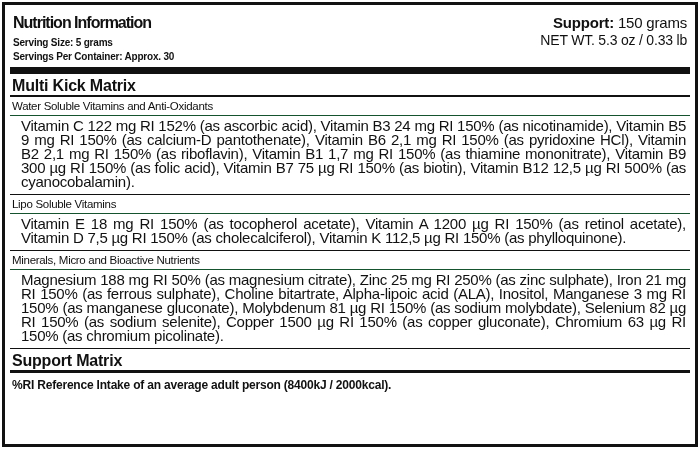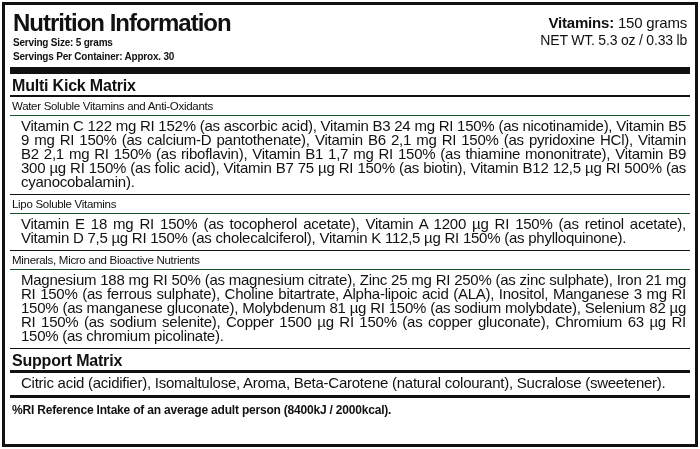--- a/index.html
+++ b/index.html
@@ -25,21 +25,21 @@
 
   
   .header {
     display: flex;
     justify-content: space-between;
     align-items: flex-start;
     padding: 5px 3px 2px 3px;
   }
   .title {
     margin: 0;
-    font-size: 24px;
+    font-size: 16px;
     font-weight: bold;
     letter-spacing: -1px;
     line-height: 26px;
   }
   .serving-line {
     font-size: 10px;
     font-weight: bold;
     line-height: 14px;
     letter-spacing: -0.2px;
   }
@@ -97,21 +97,21 @@
 <div class="label">
 
   <div class="header">
     <div class="header-left">
       <h1 class="title">Nutrition Information</h1>
       <div class="serving-line">Serving Size: 5 grams</div>
       <div class="serving-line">Servings Per Container: Approx. 30</div>
     </div>
     <div class="header-right">
       <div class="content-line">
-        <span class="b">Vitamins:</span>
+        <span class="b">Support:</span>
         <span>150 grams</span>
       </div>
       <div class="netwt">NET WT. 5.3 oz / 0.33 lb</div>
     </div>
   </div>
 
   <div class="thick-bar"></div>
 
   <div class="section-heading">Multi Kick Matrix</div>
 
@@ -119,17 +119,16 @@
   <div class="group-text">Vitamin C 122 mg RI 152% (as ascorbic acid), Vitamin B3 24 mg RI 150% (as nicotinamide), Vitamin B5 9 mg RI 150% (as calcium-D pantothenate), Vitamin B6 2,1 mg RI 150% (as pyridoxine HCl), Vitamin B2 2,1 mg RI 150% (as riboflavin), Vitamin B1 1,7 mg RI 150% (as thiamine mononitrate), Vitamin B9 300 µg RI 150% (as folic acid), Vitamin B7 75 µg RI 150% (as biotin), Vitamin B12 12,5 µg RI 500% (as cyanocobalamin).</div>
 
   <div class="group-label">Lipo Soluble Vitamins</div>
   <div class="group-text">Vitamin E 18 mg RI 150% (as tocopherol acetate), Vitamin A 1200 µg RI 150% (as retinol acetate), Vitamin D 7,5 µg RI 150% (as cholecalciferol), Vitamin K 112,5 µg RI 150% (as phylloquinone).</div>
 
   <div class="group-label">Minerals, Micro and Bioactive Nutrients</div>
   <div class="group-text">Magnesium 188 mg RI 50% (as magnesium citrate), Zinc 25 mg RI 250% (as zinc sulphate), Iron 21 mg RI 150% (as ferrous sulphate), Choline bitartrate, Alpha-lipoic acid (ALA), Inositol, Manganese 3 mg RI 150% (as manganese gluconate), Molybdenum 81 µg RI 150% (as sodium molybdate), Selenium 82 µg RI 150% (as sodium selenite), Copper 1500 µg RI 150% (as copper gluconate), Chromium 63 µg RI 150% (as chromium picolinate).</div>
 
 
   <div class="section-heading support">Support Matrix</div>
-  <div class="group-text support-text">Citric acid (acidifier), Isomaltulose, Aroma, Beta-Carotene (natural colourant), Sucralose (sweetener).</div>
 
   <div class="footnote">%RI Reference Intake of an average adult person (8400kJ / 2000kcal).</div>
 
 </div>
 
 </body></html>

